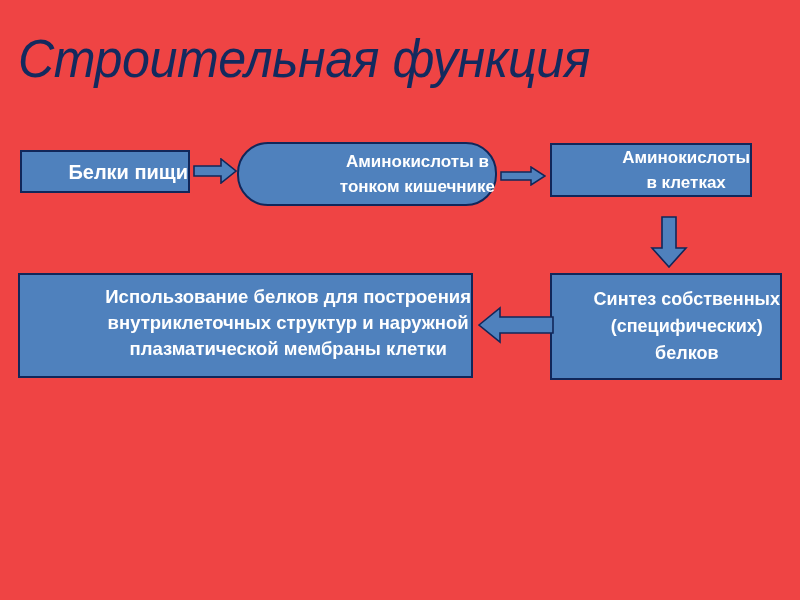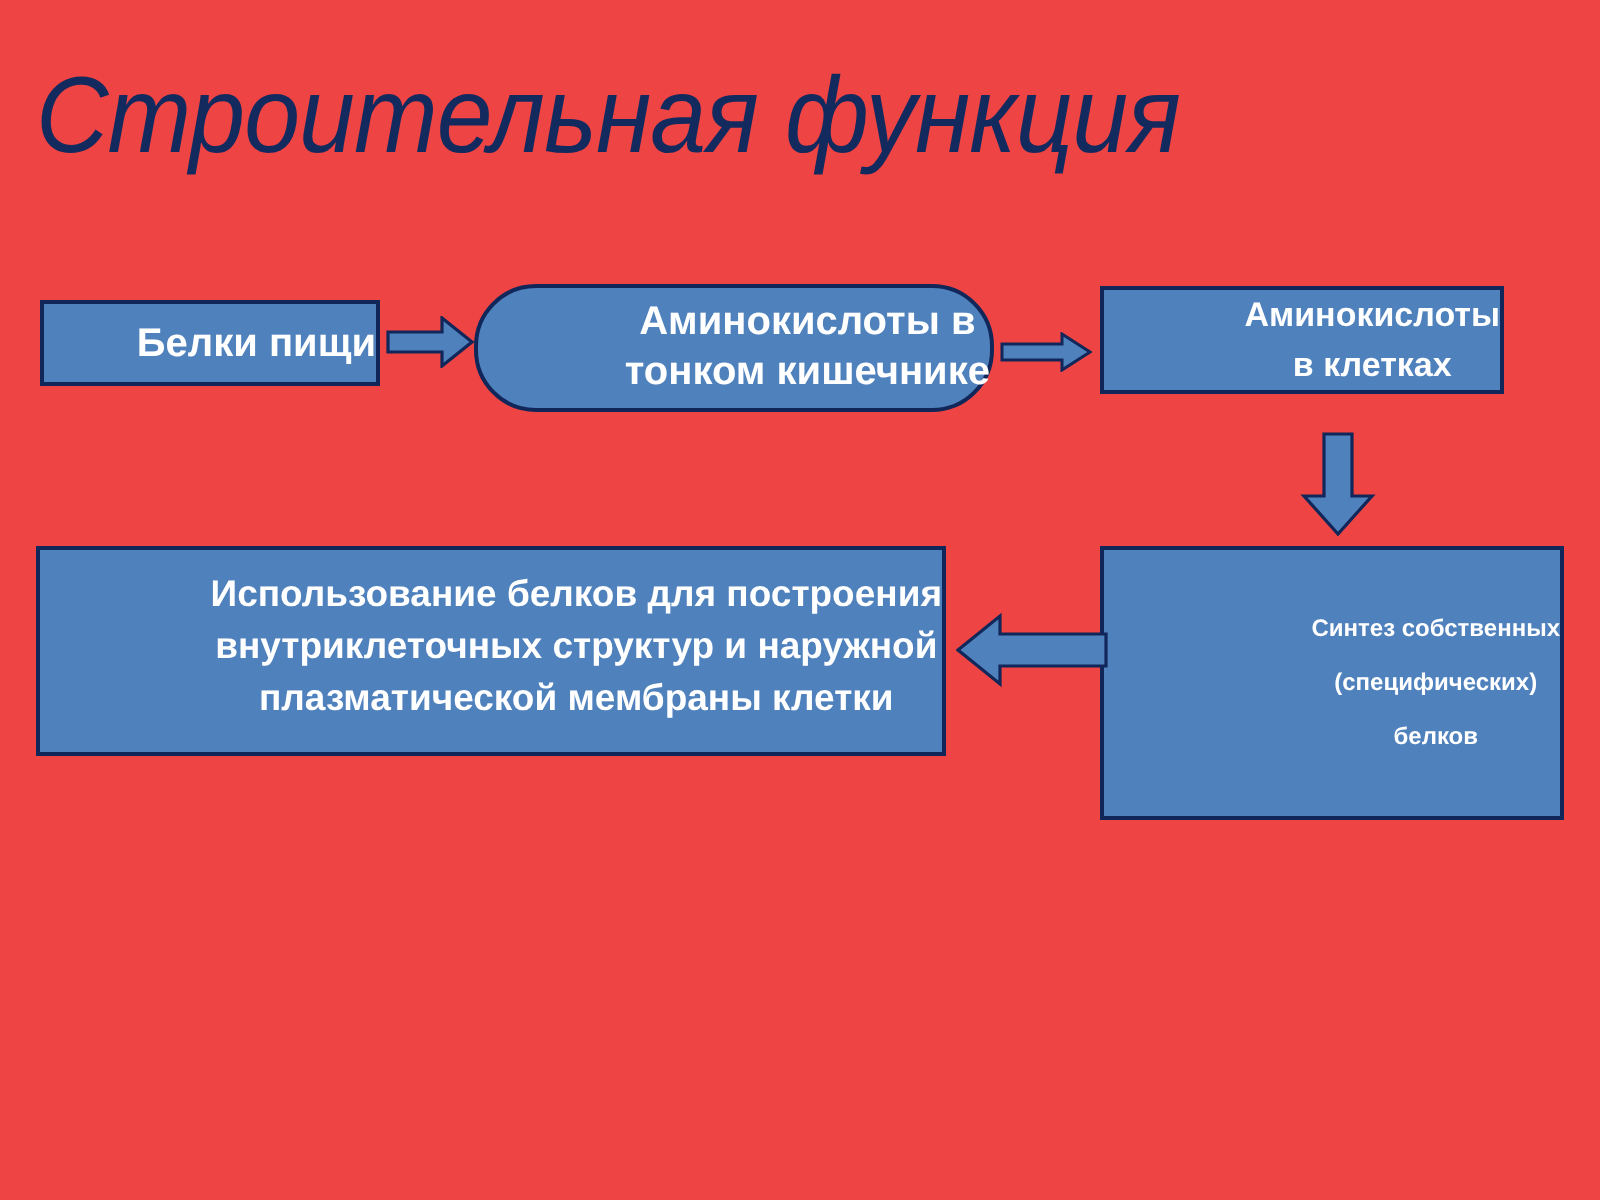--- a/index.html
+++ b/index.html
@@ -61,38 +61,38 @@
     left: 20px;  top: 150px;
     width: 170px; height: 43px;
     font-size: 20px;
     line-height: 24px;
   }
 
   
   #box-amino-intestine {
     left: 237px; top: 142px;
     width: 260px; height: 64px;
-    font-size: 20px;
+    font-size: 17px;
     line-height: 25px;
     border-radius: 31px;
   }
 
   
   #box-amino-cells {
     left: 550px; top: 143px;
     width: 202px; height: 54px;
     font-size: 17px;
     line-height: 25px;
   }
 
   
   #box-synthesis {
     left: 550px; top: 273px;
-    width: 232px; height: 137px;
-    font-size: 12px;
+    width: 232px; height: 107px;
+    font-size: 18px;
     line-height: 27px;
   }
 
   
   #box-usage {
     left: 18px; top: 273px;
     width: 455px; height: 105px;
     font-size: 18.5px;
     line-height: 26px;
     justify-content: flex-start;

